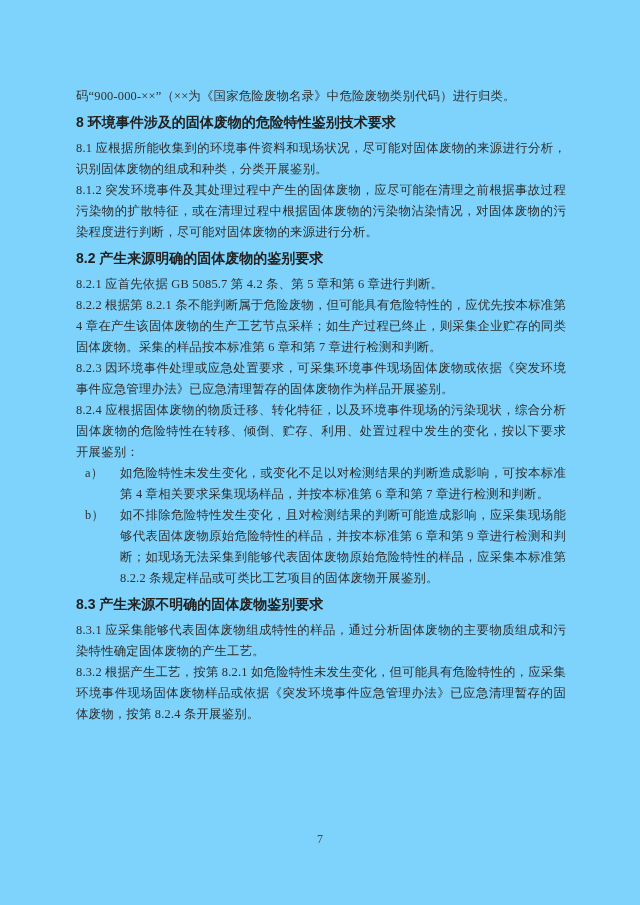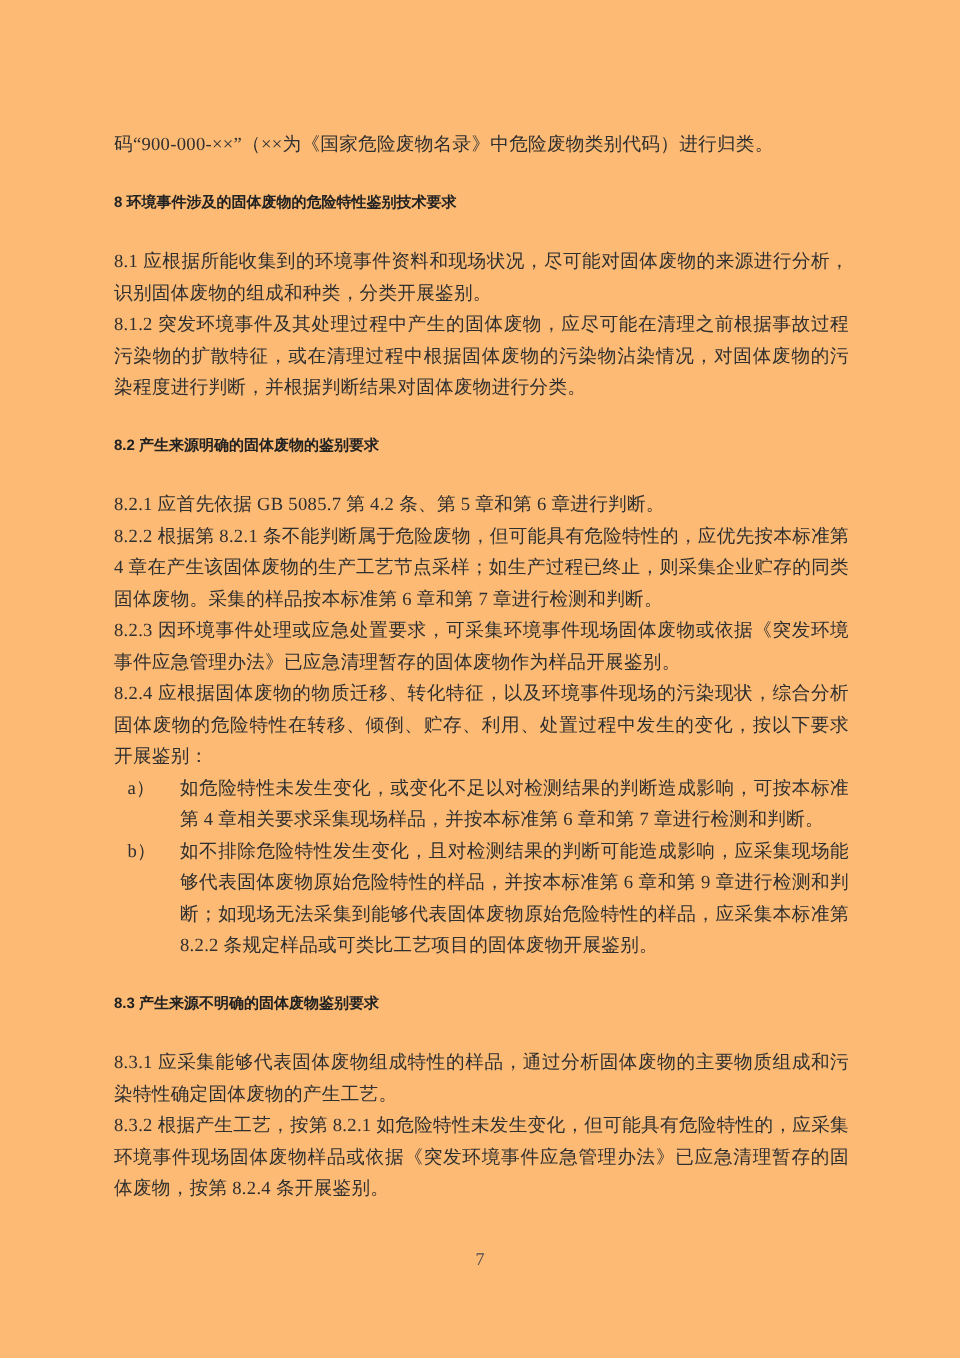--- a/index.html
+++ b/index.html
@@ -5,43 +5,43 @@
   * { margin: 0; padding: 0; box-sizing: border-box; }
   html, body {
     width: 640px;
     background: #fdfdfd;
     font-family: "Liberation Serif", "DejaVu Serif", serif;
   }
   .page {
     position: relative;
     width: 640px;
     height: 905px;
-    background: #fdba74;
+    background: #7dd3fc;
     color: #2f2f2f;
     overflow: hidden;
   }
   .content {
     position: absolute;
     top: 86px;
     left: 76px;
     width: 490px;
   }
   p.body {
     font-size: 12.4px;
     line-height: 21px;
     text-align: justify;
     text-justify: inter-ideograph;
     letter-spacing: 0.2px;
   }
   p.heading {
     font-family: "Liberation Sans", "DejaVu Sans", sans-serif;
     font-weight: bold;
-    font-size: 10px;
+    font-size: 14px;
     line-height: 21px;
-    margin: 18px 0;
+    margin: 5px 0;
     color: #222;
   }
   .list-item {
     position: relative;
     padding-left: 44px;
     font-size: 12.4px;
     line-height: 21px;
     text-align: justify;
     text-justify: inter-ideograph;
     letter-spacing: 0.2px;
@@ -67,21 +67,21 @@
 <div class="page">
   <div class="content">
 
     <p class="body">码“900-000-××”（××为《国家危险废物名录》中危险废物类别代码）进行归类。</p>
 
     <p class="heading">8 环境事件涉及的固体废物的危险特性鉴别技术要求</p>
 
     <p class="body">8.1 应根据所能收集到的环境事件资料和现场状况，尽可能对固体废物的来源进行分析，识别固体废物的组成和种类，分类开展鉴别。</p>
 
 
-    <p class="body">8.1.2 突发环境事件及其处理过程中产生的固体废物，应尽可能在清理之前根据事故过程污染物的扩散特征，或在清理过程中根据固体废物的污染物沾染情况，对固体废物的污染程度进行判断，并根据判断结果对固体废物进行分类。</p>
+    <p class="body">8.1.2 突发环境事件及其处理过程中产生的固体废物，应尽可能在清理之前根据事故过程污染物的扩散特征，或在清理过程中根据固体废物的污染物沾染情况，对固体废物的污染程度进行判断，尽可能对固体废物的来源进行分析。</p>
 
     <p class="heading">8.2 产生来源明确的固体废物的鉴别要求</p>
 
     <p class="body">8.2.1 应首先依据 GB 5085.7 第 4.2 条、第 5 章和第 6 章进行判断。</p>
 
     <p class="body">8.2.2 根据第 8.2.1 条不能判断属于危险废物，但可能具有危险特性的，应优先按本标准第 4 章在产生该固体废物的生产工艺节点采样；如生产过程已终止，则采集企业贮存的同类固体废物。采集的样品按本标准第 6 章和第 7 章进行检测和判断。</p>
 
     <p class="body">8.2.3 因环境事件处理或应急处置要求，可采集环境事件现场固体废物或依据《突发环境事件应急管理办法》已应急清理暂存的固体废物作为样品开展鉴别。</p>
 
     <p class="body">8.2.4 应根据固体废物的物质迁移、转化特征，以及环境事件现场的污染现状，综合分析固体废物的危险特性在转移、倾倒、贮存、利用、处置过程中发生的变化，按以下要求开展鉴别：</p>

